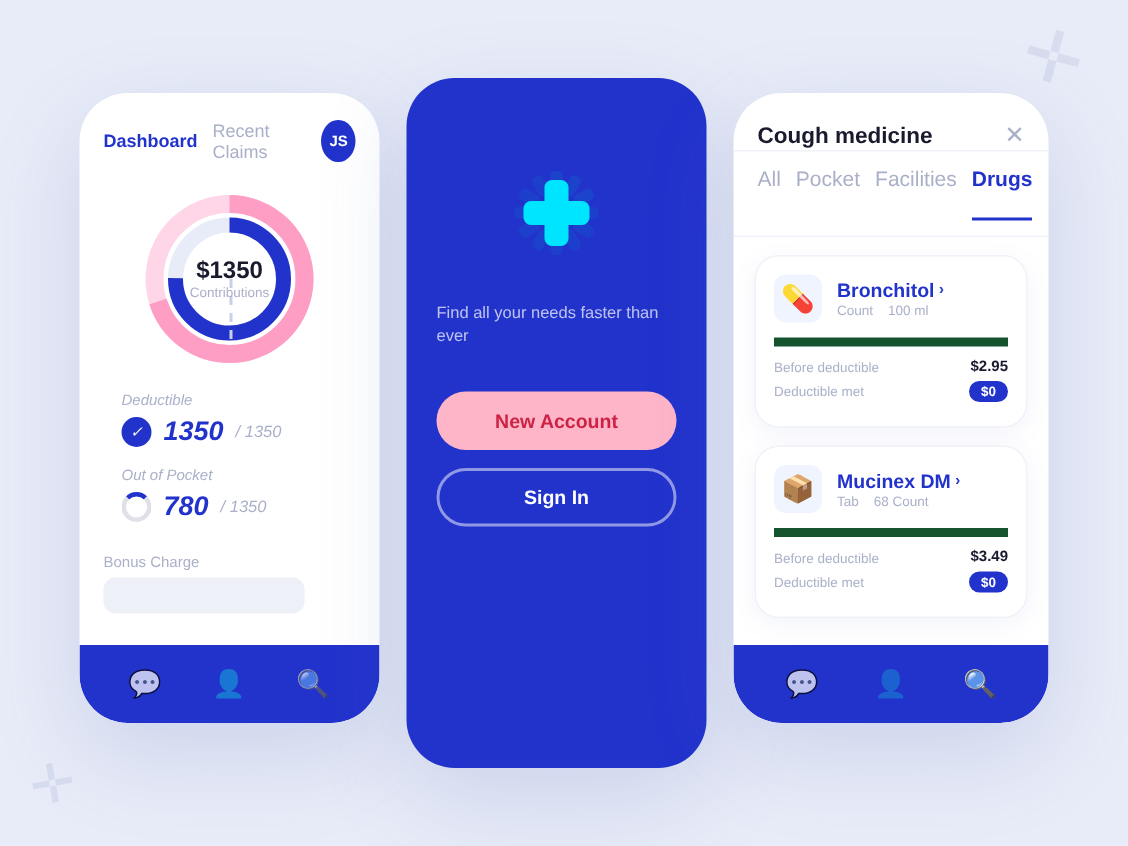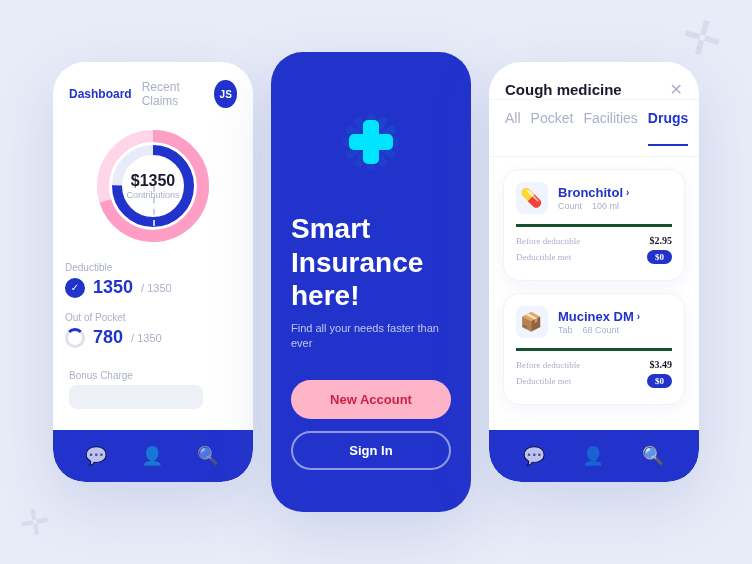--- a/index.html
+++ b/index.html
@@ -100,21 +100,22 @@
       font-weight: 700;
       color: #1a1a2e;
     }
     .donut-center .label {
       font-size: 9px;
       color: #aab0c8;
     }
 
     
     .stats {
-      padding: 8px 12px;
+      padding: 8px 28px;
+      font-style: italic;
     }
     .stat-row {
       margin-bottom: 14px;
     }
     .stat-label {
       font-size: 10px;
       color: #aab0c8;
       margin-bottom: 4px;
     }
     .stat-values {
@@ -332,23 +333,22 @@
     .drug-chevron {
       font-size: 10px;
       color: #2233cc;
     }
     .drug-meta {
       font-size: 9px;
       color: #aab0c8;
       margin-top: 1px;
     }
     .drug-prices {
-      border-top: 3px solid #14532d;
+      border-top: 6px solid #14532d;
       padding-top: 8px;
-      font-family: Liberation Serif, serif;
     }
     .price-row {
       display: flex;
       align-items: center;
       justify-content: space-between;
       margin-bottom: 4px;
     }
     .price-label {
       font-size: 9px;
       color: #aab0c8;
@@ -465,25 +465,20 @@
             <rect x="-4" y="-28" width="8" height="14" rx="3" fill="#1a4acc" opacity="0.6" transform="rotate(330)"></rect>
           </g>
         </svg>
 
         <svg width="52" height="52" viewBox="0 0 52 52" style="position:relative;z-index:2;">
           <rect x="18" y="4" width="16" height="44" rx="5" fill="#00e5ff"></rect>
           <rect x="4" y="18" width="44" height="16" rx="5" fill="#00e5ff"></rect>
         </svg>
       </div>
 
-      <div class="insurance-title">
-        <span>Smart</span><br>
-        <span>Insurance</span><br>
-        <span>here!</span>
-      </div>
       <div class="insurance-subtitle">Find all your needs faster than ever</div>
 
       <button class="btn-new-account">New Account</button>
       <button class="btn-sign-in">Sign In</button>
     </div>
   </div>
 
   <div class="phone phone-medicine">
 
     <div class="medicine-header">

